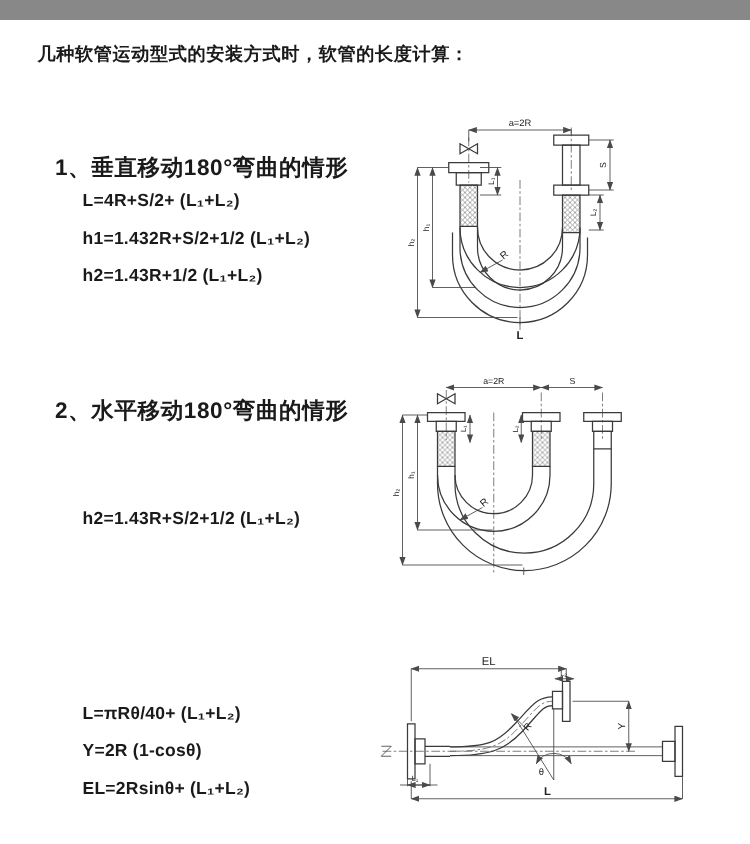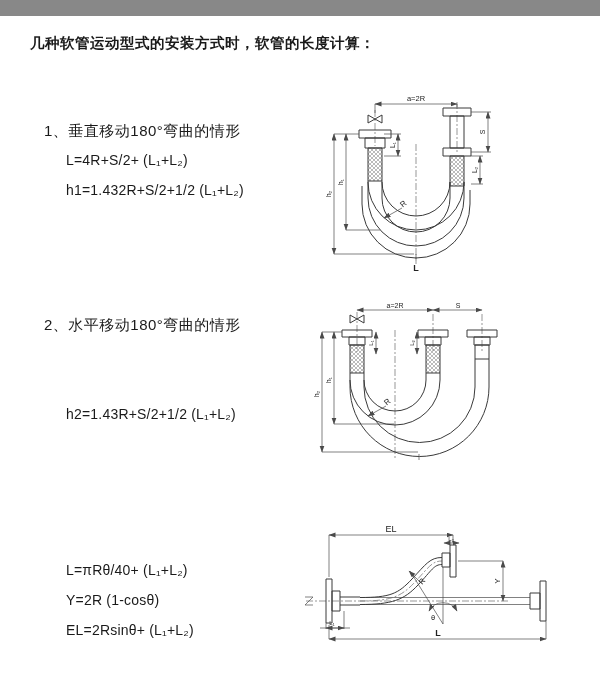--- a/index.html
+++ b/index.html
@@ -2,42 +2,43 @@
 <html><head>
 <meta charset="utf-8">
 <style>
   html,body{margin:0;padding:0;background:#888;}
   #page{
     position:relative;width:600px;height:675px;background:#ffffff;
     font-family:"Liberation Sans","DejaVu Sans",sans-serif;color:#1a1a1a;
     overflow:hidden;margin:16px auto;
   }
   .doc-title{position:absolute;left:30px;top:18px;font-size:14.5px;font-weight:700;letter-spacing:.5px;}
-  .sec-heading{position:absolute;font-size:15px;font-weight:400;letter-spacing:.5px;}
-  .formula{position:absolute;font-size:14px;font-weight:400;letter-spacing:.2px;white-space:pre;}
+  .sec-heading{position:absolute;font-size:18px;font-weight:700;letter-spacing:.5px;}
+  .formula{position:absolute;font-size:14px;font-weight:700;letter-spacing:.2px;white-space:pre;}
   .diagram{position:absolute;}
   svg{display:block;}
   svg line,svg path,svg rect,svg polyline,svg polygon{vector-effect:non-scaling-stroke;}
   .dl{stroke:#4a4a4a;stroke-width:.7;fill:none;}           
   .ol{stroke:#3a3a3a;stroke-width:1;fill:none;}            
   .cl{stroke:#6a6a6a;stroke-width:.7;fill:none;stroke-dasharray:7 2 2 2;} 
   .braid{stroke:#3a3a3a;stroke-width:1;}
   .lbl{font-family:"Liberation Sans","DejaVu Sans",sans-serif;fill:#222;stroke:none;}
   .bottom-rule{position:absolute;left:0;right:0;bottom:2px;height:0;border-top:1px solid #c9c9c9;}
 </style>
 </head>
 <body>
 
 <div id="page">
 
   <div class="doc-title">几种软管运动型式的安装方式时，软管的长度计算：</div>
 
   <div class="sec-heading" style="left:44px;top:106px">1、垂直移动180°弯曲的情形</div>
   <div class="formula" style="left:66px;top:136px">L=4R+S/2+ (L₁+L₂)</div>
   <div class="formula" style="left:66px;top:166px">h1=1.432R+S/2+1/2 (L₁+L₂)</div>
+  <div class="formula" style="left:66px;top:196px">h2=1.43R+1/2 (L₁+L₂)</div>
 
   <svg class="diagram" style="left:312px;top:70px" width="286" height="190" viewBox="0 0 286 190">
     <defs>
       <marker id="a1" markerWidth="8" markerHeight="8" refX="6.5" refY="2.5" orient="auto-start-reverse" markerUnits="userSpaceOnUse">
         <path d="M0,0 L7,2.5 L0,5 Z" fill="#4a4a4a"></path>
       </marker>
       <pattern id="p1" width="4" height="4" patternUnits="userSpaceOnUse">
         <path d="M0,0 L4,4 M4,0 L0,4" stroke="#777" stroke-width="0.5"></path>
       </pattern>
     </defs>

